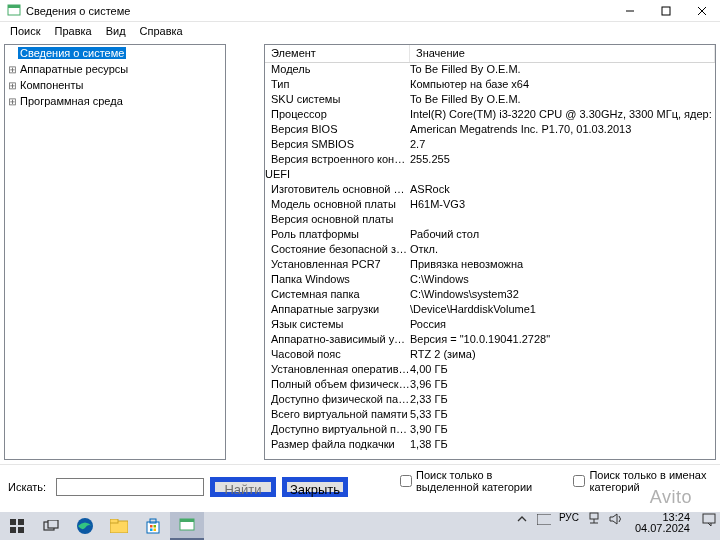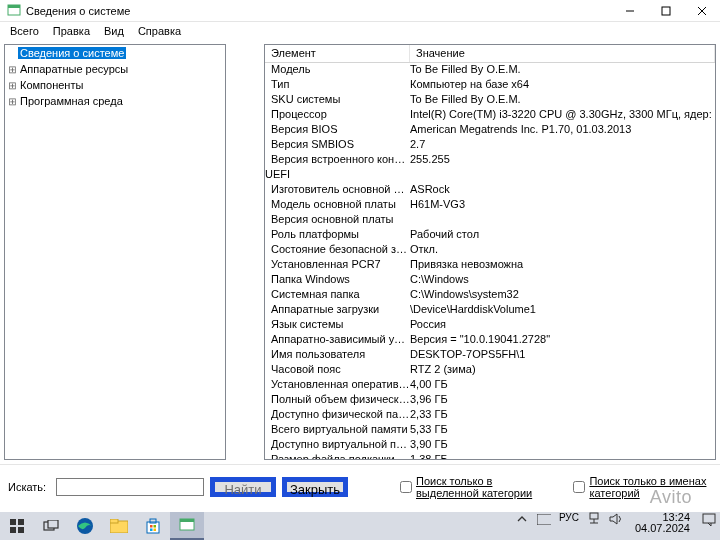--- a/index.html
+++ b/index.html
@@ -40,21 +40,21 @@
 .data-body::-webkit-scrollbar-thumb { background: #c2c2c2; border: 1px solid #f0f0f0; }
 .data-body::-webkit-scrollbar-button { height: 16px; background: #f0f0f0; }
 
 
 .search-panel { height: 44px; padding: 4px 8px; border-top: 1px solid #e5e5e5; display: flex; flex-direction: row; gap: 4px; }
 .search-row1 { display: flex; align-items: center; gap: 6px; }
 .search-label { font-size: 11px; width: 42px; }
 .search-input { flex: 1; height: 18px; border: 1px solid #7a7a7a; padding: 0 2px; font-size: 11px; }
 .search-btn { width: 66px; height: 20px; font-size: 13px; background: #e1e1e1; border: 5px solid #1d4ed8; color: #6d6d6d; }
 .search-btn.enabled { color: #000; }
-.search-row2 { display: flex; align-items: center; gap: 16px; padding-left: 48px; text-decoration: underline; }
+.search-row2 { display: flex; align-items: flex-start; gap: 16px; padding-left: 48px; }
 .cb-label { display: flex; align-items: center; gap: 4px; font-size: 11px; }
 .cb { width: 12px; height: 12px; }
 
 
 .taskbar { position: absolute; bottom: 0; left: 0; right: 0; height: 28px; background: #d8dce4; display: flex; align-items: center; }
 .tb-left { display: flex; align-items: center; height: 100%; }
 .tb-btn { width: 34px; height: 28px; display: flex; align-items: center; justify-content: center; }
 .tb-btn.start { width: 34px; }
 .tb-btn.active { background: #b8c0d0; border-bottom: 2px solid #5b6b8c; }
 .tb-right { margin-left: auto; display: flex; align-items: flex-start; height: 100%; padding-right: 4px; gap: 8px; }
@@ -89,21 +89,21 @@
     <div class="win-btn">
         <svg width="10" height="10">
           <line x1="1" y1="1" x2="9" y2="9" stroke="#000" stroke-width="1"></line>
           <line x1="9" y1="1" x2="1" y2="9" stroke="#000" stroke-width="1"></line>
         </svg>
       </div>
   </div>
 </div>
 
 <div class="menubar">
-  <div class="menu-item">Всего</div>
+  <div class="menu-item">Поиск</div>
   <div class="menu-item">Правка</div>
   <div class="menu-item">Вид</div>
   <div class="menu-item">Справка</div>
 </div>
 
 <div class="content">
   <div class="tree-panel">
     <div class="tree-item selected">
       <span class="expander"></span>
       <span class="label">Сведения о системе</span>
@@ -195,24 +195,20 @@
           <div class="c1">Аппаратные загрузки</div>
           <div class="c2">\Device\HarddiskVolume1</div>
         </div>
         <div class="data-row">
           <div class="c1">Язык системы</div>
           <div class="c2">Россия</div>
         </div>
         <div class="data-row">
           <div class="c1">Аппаратно-зависимый уровен...</div>
           <div class="c2">Версия = "10.0.19041.2728"</div>
-        </div>
-        <div class="data-row">
-          <div class="c1">Имя пользователя</div>
-          <div class="c2">DESKTOP-7OPS5FH\1</div>
         </div>
         <div class="data-row">
           <div class="c1">Часовой пояс</div>
           <div class="c2">RTZ 2 (зима)</div>
         </div>
         <div class="data-row">
           <div class="c1">Установленная оперативная п...</div>
           <div class="c2">4,00 ГБ</div>
         </div>
         <div class="data-row">

